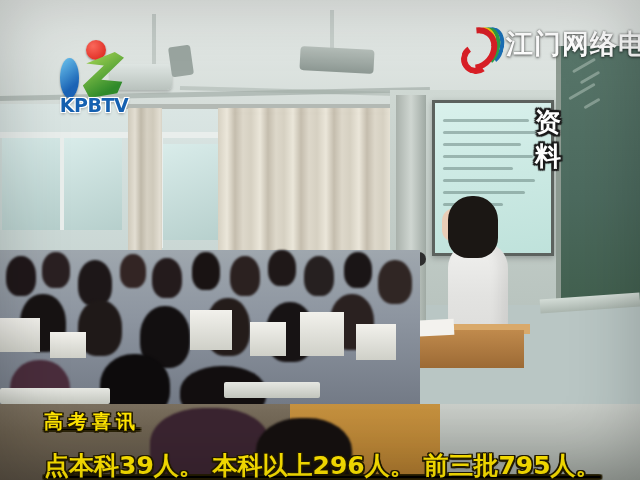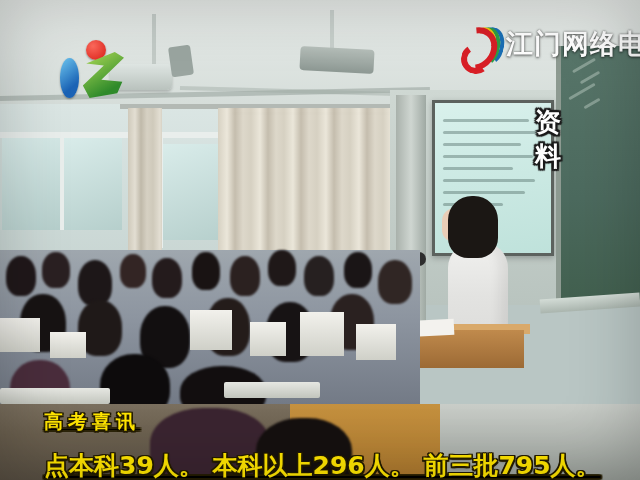--- a/index.html
+++ b/index.html
@@ -411,20 +411,21 @@
     <div class="wood"></div>
     <div class="lightwall"></div>
     <div class="blob" style="position:absolute;left:150px;top:408px;width:120px;height:80px;background:#3a2430;border-radius:44% 44% 0 0;"></div>
     <div class="blob" style="position:absolute;left:256px;top:418px;width:96px;height:70px;background:#15100f;border-radius:46% 46% 0 0;"></div>
   </div>
 
   <div class="kpbtv">
     <div class="kpb-dot"></div>
     <div class="kpb-blue"></div>
     <div class="kpb-green"></div>
+    <div class="kpb-text">KPBTV</div>
   </div>
 
   <div class="jm-wrap">
     <div class="jm-mark">
       <div class="jm-arc jm-a1"></div>
       <div class="jm-arc jm-a2"></div>
       <div class="jm-arc jm-a3"></div>
       <div class="jm-red"></div>
       <div class="jm-red2"></div>
     </div>

